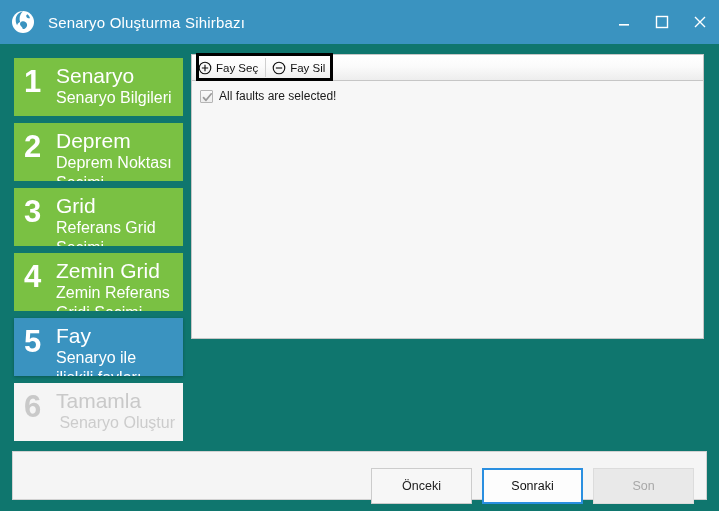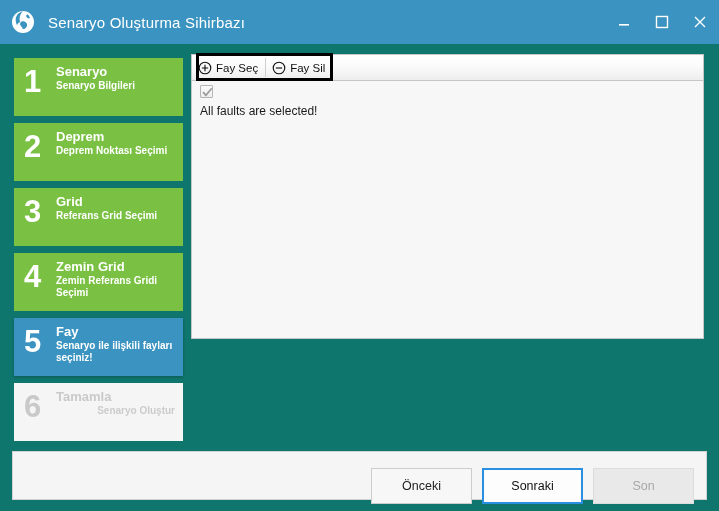--- a/index.html
+++ b/index.html
@@ -106,32 +106,32 @@
     padding-top: 2px;
   }
   .step.disabled .step-num { color: #c9c9c9; }
 
   .step-texts {
     flex: 1 1 auto;
     min-width: 0;
     padding-top: 0px;
   }
   .step-title {
-    font-size: 13px;
-    font-weight: bold;
+    font-size: 21px;
+    font-weight: normal;
     color: #ffffff;
     line-height: 1.05;
     margin-bottom: 1px;
   }
   .step.disabled .step-title { color: #c9c9c9; }
   .step-sub {
-    font-size: 10px;
+    font-size: 16px;
     color: #ffffff;
     line-height: 1.22;
-    font-weight: bold;
+    font-weight: normal;
   }
   .step.disabled .step-sub { color: #cccccc; text-align: right; }
 
   .h1 { height: 58px; }
   .h2 { height: 58px; }
   .h3 { height: 58px; }
   .h4 { height: 58px; }
   .h5 { height: 58px; }
   .h6 { height: 58px; }
 
@@ -188,24 +188,23 @@
     flex: 0 0 auto;
     display: block;
   }
 
   #panel-body {
     position: relative;
     padding: 4px 0 0 8px;
   }
   .check-row {
     display: flex;
-    align-items: flex-start;
+    align-items: flex-end;
     gap: 6px;
     height: 18px;
-    flex-direction: column;
   }
   .checkbox {
     width: 13px;
     height: 13px;
     box-sizing: border-box;
     border: 1px solid #b5b5b5;
     background: linear-gradient(to bottom, #fbfbfb, #eeeeee);
     border-radius: 1px;
     position: relative;
     flex: 0 0 auto;

